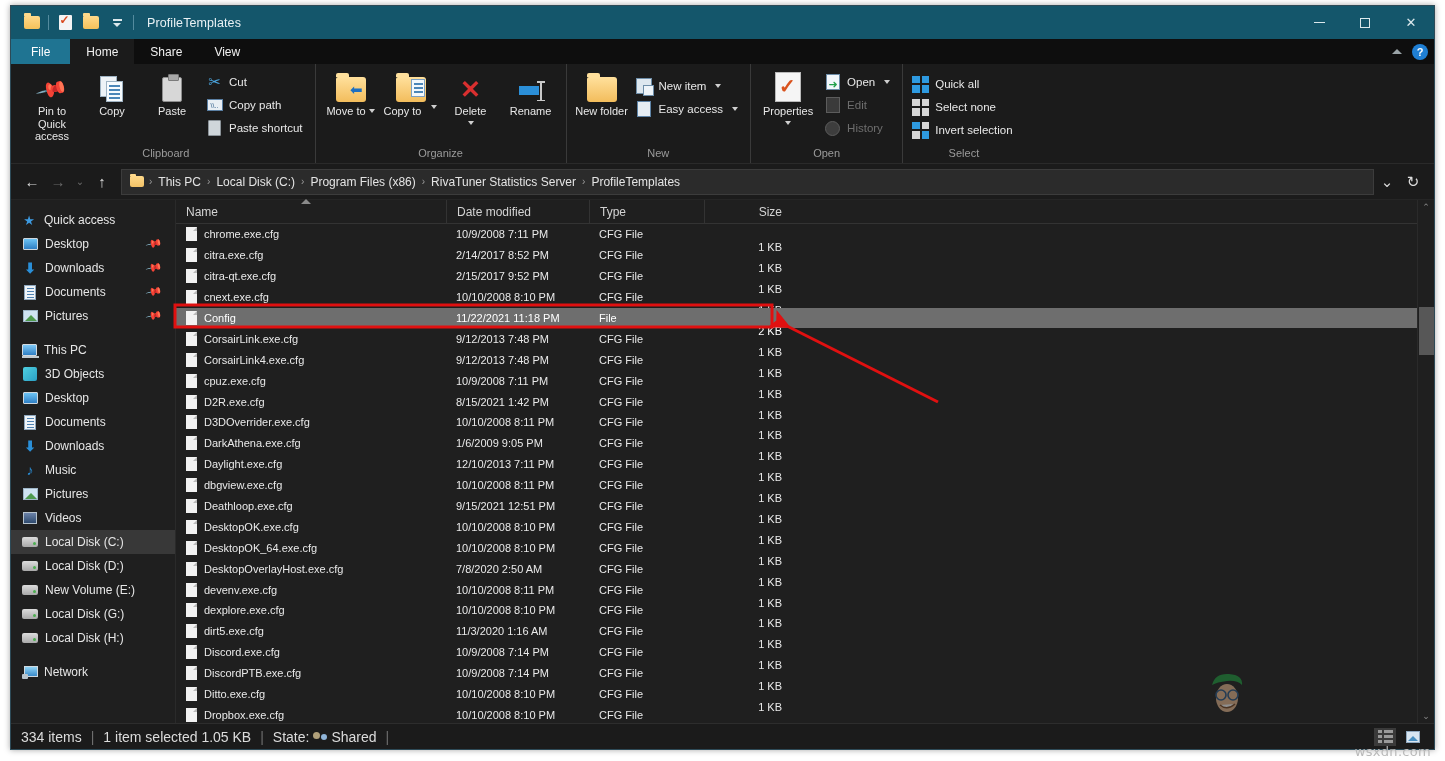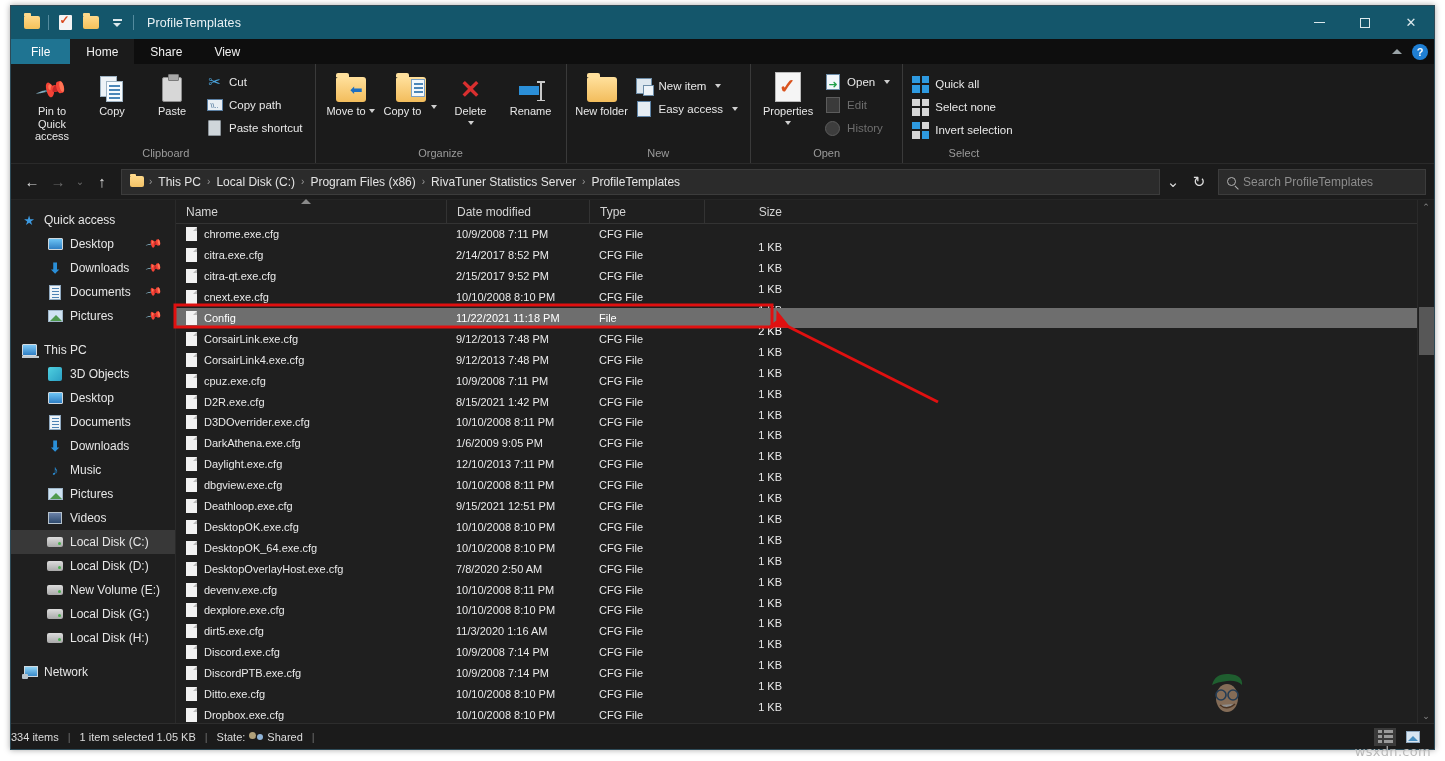--- a/index.html
+++ b/index.html
@@ -237,21 +237,21 @@
   .sidebar {
     width: 165px; flex: none; background: #1f1f1f;
     border-right: 1px solid #2a2a2a;
     padding-top: 8px; overflow: hidden;
   }
   .nav-item {
     height: 24px; display: flex; align-items: center; gap: 7px;
     padding-left: 22px; color: #e6e6e6; font-size: 12px; position: relative;
   }
   .nav-item.root { padding-left: 10px; }
-  .nav-item.child { padding-left: 36px; }
+  .nav-item.child { padding-left: 11px; }
   .nav-item.selected { background: #383838; }
   .nav-item .lbl { white-space: nowrap; overflow: hidden; }
   .pin-mark { position:absolute; right: 14px; color:#8c8c8c; font-size: 11px; transform: rotate(32deg); }
   .nav-gap { height: 10px; }
   .ni { width: 16px; height: 16px; flex: none; display:flex; align-items:center; justify-content:center; }
   .ic-star { color: #3d9ae0; font-size: 13px; }
   .ic-desktop { width: 15px; height: 12px; background: linear-gradient(#6dc4f5,#2f7fc4); border: 1px solid #cdd7de; border-radius: 1px; }
   .ic-down { color: #2a8fd8; font-size: 14px; font-weight: bold; line-height: 1; }
   .ic-doc { width: 12px; height: 15px; background: #eef3f8; border: 1px solid #8fa8bf; position: relative;}
   .ic-doc::after { content:""; position:absolute; left:2px; top:2px; width:7px; height:1px; background:#4e82b3; box-shadow:0 3px 0 #4e82b3,0 6px 0 #4e82b3,0 9px 0 #4e82b3;}
@@ -315,22 +315,22 @@
   .vs-track { flex: 1; width: 17px; position: relative; }
   .vs-thumb {
     position: absolute; top: 95px; left: 1px;
     width: 15px; height: 48px; background: #575757;
   }
 
   
   .statusbar {
     height: 26px; flex: none; background: #1b1b1b;
     border-top: 1px solid #2d2d2d;
-    display: flex; align-items: center; padding: 0 0;
-    color: #dcdcdc; font-size: 11px; gap: 0; position: relative;
+    display: flex; align-items: center; padding: 0 10px;
+    color: #dcdcdc; font-size: 14px; gap: 0; position: relative;
   }
   .st-seg { padding-right: 9px; }
   .st-div { color: #6e6e6e; padding-right: 9px; }
   .st-shared { display: flex; align-items: center; gap: 4px; }
   .ic-share { width: 14px; height: 12px; position: relative; }
   .ic-share::before{content:"";position:absolute;left:0;top:1px;width:7px;height:7px;border-radius:50%;background:#b0a07a;}
   .ic-share::after{content:"";position:absolute;right:0;top:3px;width:6px;height:6px;border-radius:50%;background:#8fb4d8;}
   .view-toggles { position: absolute; right: 10px; display: flex; gap: 6px; align-items:center; }
   .vt { width: 22px; height: 18px; display:flex; align-items:center; justify-content:center; }
   .vt.active { background: #3a3a3a; }
@@ -646,24 +646,20 @@
         <span class="crumb">ProfileTemplates</span>
       </div>
 
       <div class="addr-right">
         <div class="navbtn">
             <span>⌄</span>
           </div>
         <div class="navbtn">
             <span>↻</span>
           </div>
-        <div class="searchbox">
-          <span class="mag"></span>
-          <span class="ph">Search ProfileTemplates</span>
-        </div>
       </div>
     </div>
 
     <div class="main">
 
       <div class="sidebar">
         <div class="nav-item root">
           <span class="ni">
               <span class="ic-star">★</span>
             </span>

